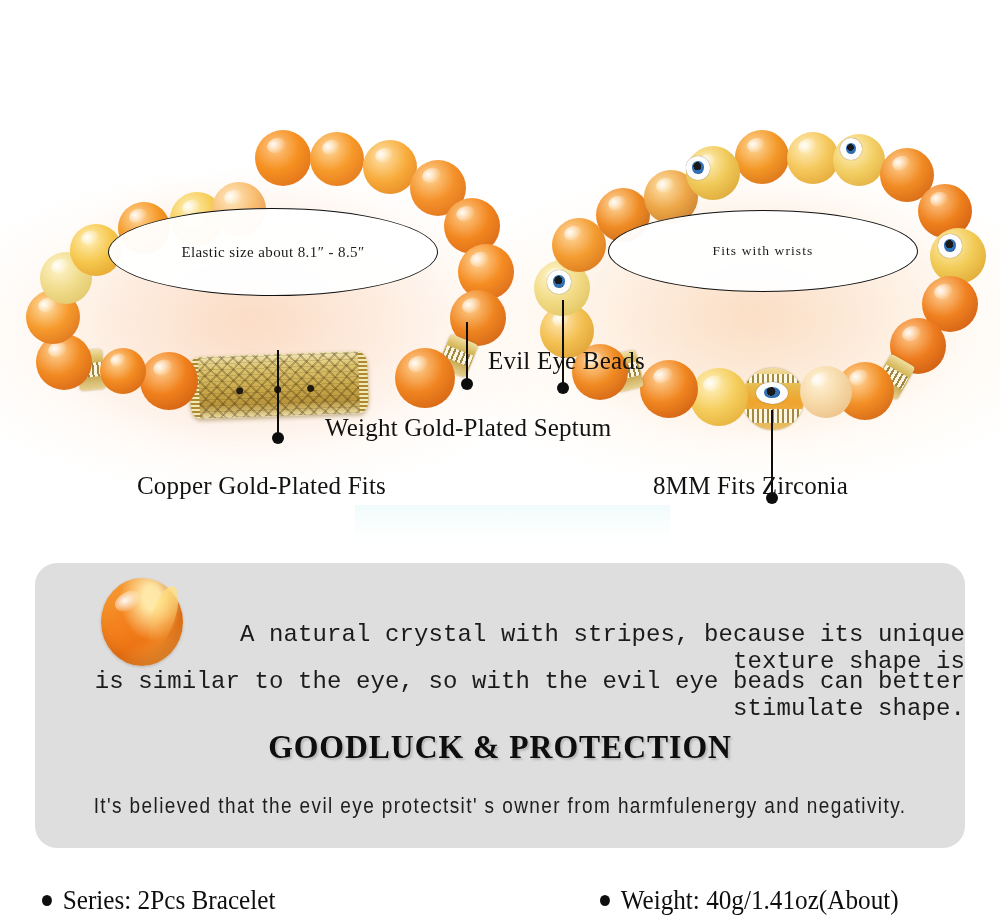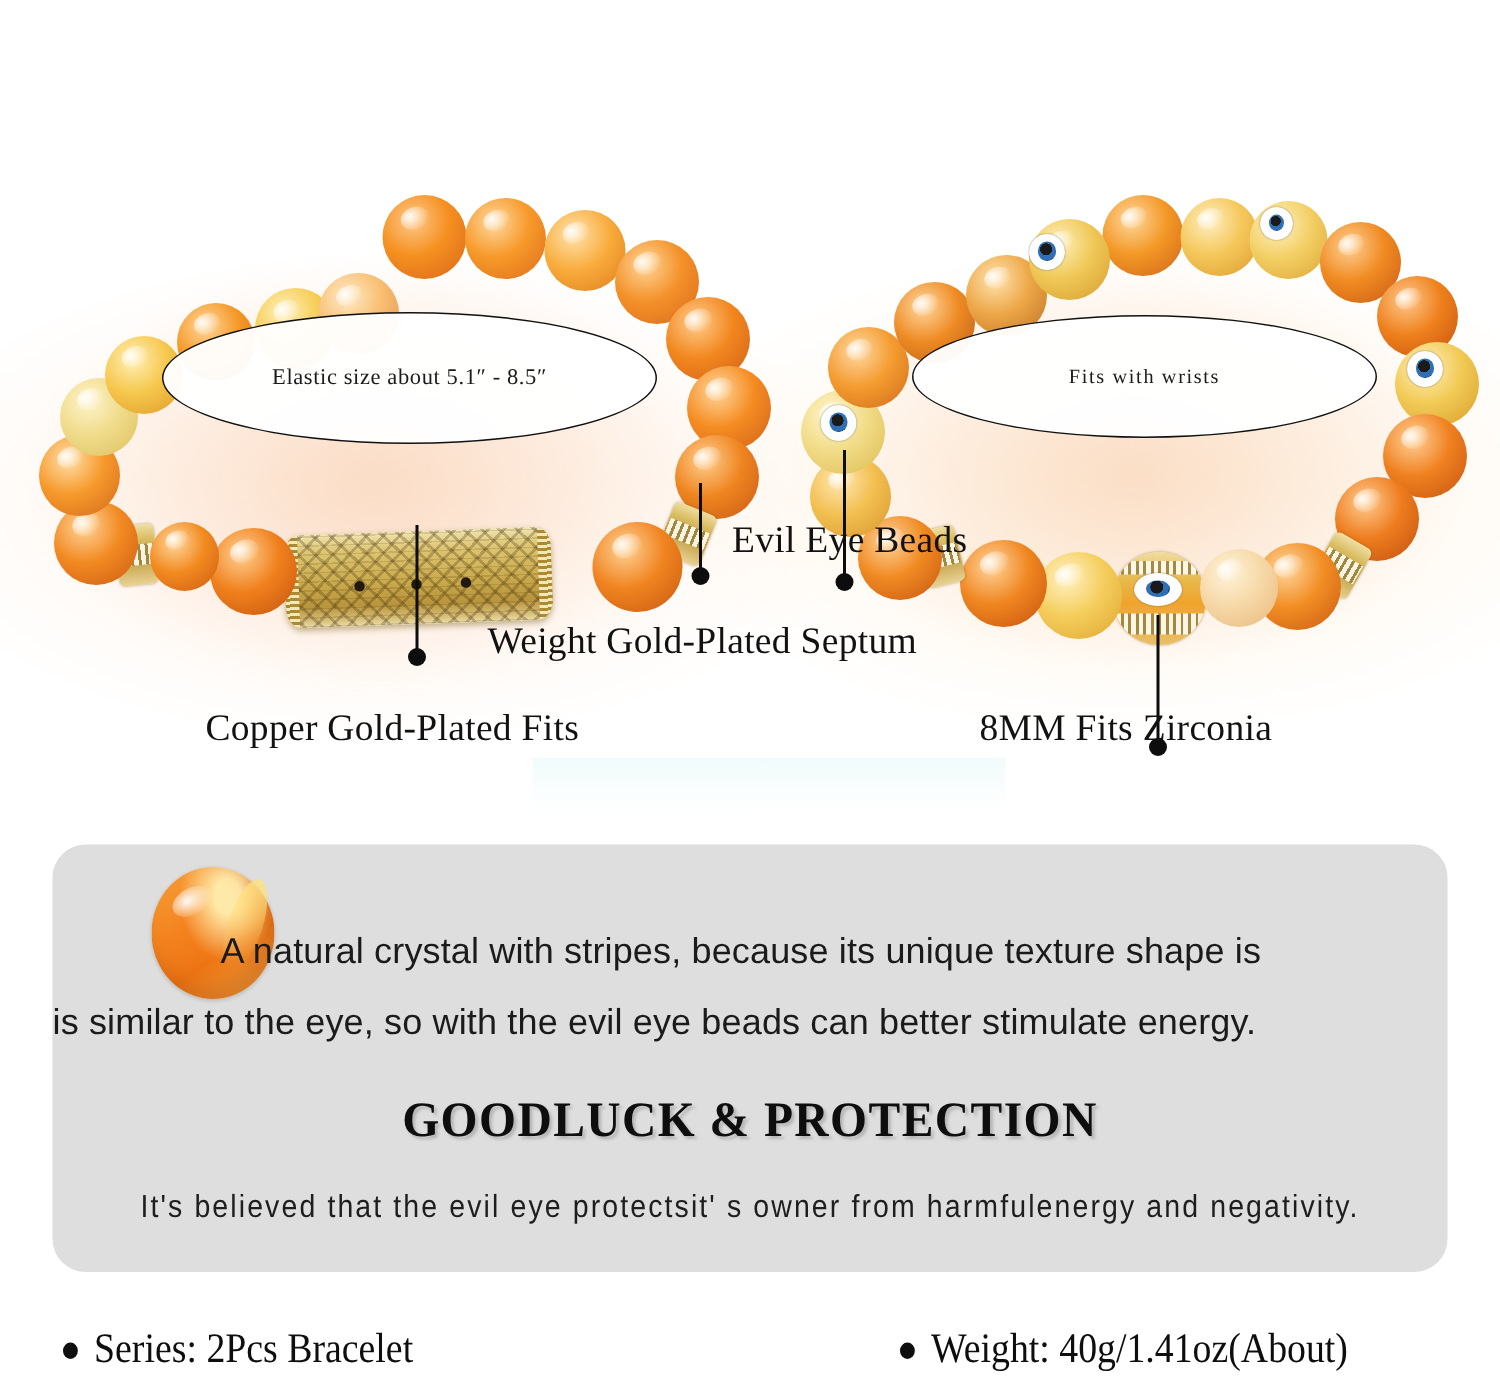--- a/index.html
+++ b/index.html
@@ -155,22 +155,22 @@
     content:""; position:absolute; left:16%; top:16%; width:34%; height:20%;
     border-radius:50%; transform:rotate(-28deg);
     background: radial-gradient(ellipse at 40% 40%, rgba(255,255,255,.95) 0%, rgba(255,255,255,0) 75%);
   }
   .info-bead::after{
     content:""; position:absolute; right:10%; top:8%; width:28%; height:72%;
     border-radius:50%; transform:rotate(18deg);
     background: linear-gradient(180deg, rgba(255,226,130,.85) 0%, rgba(255,200,90,.25) 60%, rgba(255,200,90,0) 100%);
   }
   .desc-line{
-    position:absolute; width:100%; text-align:left;
-    font-family:Liberation Sans, sans-serif;
+    position:absolute; width:100%; text-align:right;
+    font-family:Liberation Mono, monospace;
     font-size:24px; color:#1b1b1b; letter-spacing:.1px;
   }
   .desc-l1{ top:58px; padding-left:112px; }
   .desc-l2{ top:105px; }
   .headline{
     position:absolute; top:166px; width:100%; text-align:center;
     font-family:"Liberation Serif", serif;
     font-weight:bold; font-size:33px; letter-spacing:1px; color:#0e0e0e;
     transform:scaleX(0.96);
     text-shadow: 2px 2px 2px rgba(150,150,150,0.55);
@@ -233,21 +233,21 @@
       <div class="bead" style="left:100px;top:276px;width:46px;height:46px;background:radial-gradient(circle at 36% 30%,#ffd79c 0%,#f28a20 46%,#cc5c12 100%);"></div>
       <div class="bead" style="left:36px;top:262px;width:56px;height:56px;background:radial-gradient(circle at 36% 30%,#ffd59a 0%,#f28a22 46%,#cc5a12 100%);"></div>
       <div class="bead" style="left:26px;top:218px;width:54px;height:54px;background:radial-gradient(circle at 36% 30%,#ffe0aa 0%,#f69a2c 46%,#d4681a 100%);"></div>
       <div class="bead" style="left:40px;top:180px;width:52px;height:52px;background:radial-gradient(circle at 36% 30%,#fff4cc 0%,#f0dc8c 45%,#dcc05e 100%);"></div>
       <div class="bead" style="left:70px;top:152px;width:52px;height:52px;background:radial-gradient(circle at 36% 30%,#fff0b8 0%,#f6c84e 45%,#e09a26 100%);"></div>
       <div class="bead" style="left:118px;top:130px;width:52px;height:52px;background:radial-gradient(circle at 36% 30%,#ffd79c 0%,#f59826 46%,#d06a18 100%);"></div>
       <div class="bead" style="left:170px;top:120px;width:54px;height:54px;background:radial-gradient(circle at 36% 30%,#fff0bb 0%,#f6cc55 45%,#dea029 100%);"></div>
       <div class="bead" style="left:212px;top:110px;width:54px;height:54px;background:radial-gradient(circle at 36% 30%,#ffe9c4 0%,#f8bf72 45%,#e08a46 100%);"></div>
 
       <div class="ellipse" id="ellipse-elastic" style="left:108px;top:136px;width:330px;height:88px;">
-        <span>Elastic size about 5.1″  -  8.5″</span>
+        <span>Elastic size about 8.1″  -  8.5″</span>
       </div>
 
       <div class="leader" style="left:277px;top:278px;height:86px;"></div>
       <div class="leader-dot" style="left:272px;top:360px;"></div>
 
       <div class="leader" style="left:466px;top:250px;height:60px;"></div>
       <div class="leader-dot" style="left:461px;top:306px;"></div>
     </div>
 
     <div class="bracelet">
@@ -309,21 +309,21 @@
   <div class="callout-label" style="left:325px;top:414px;">Weight Gold-Plated Septum</div>
 
   <div class="callout-label" style="left:137px;top:472px;">Copper Gold-Plated Fits</div>
 
   <div class="callout-label" style="left:653px;top:472px;">8MM Fits Zirconia</div>
 
   <div class="info-panel">
     <div class="info-bead"></div>
 
     <div class="desc-line desc-l1">A natural crystal with stripes, because its unique texture shape is</div>
-    <div class="desc-line desc-l2">is similar to the eye, so with the evil eye beads can better stimulate energy.</div>
+    <div class="desc-line desc-l2">is similar to the eye, so with the evil eye beads can better stimulate shape.</div>
 
     <div class="headline">GOODLUCK &amp; PROTECTION</div>
 
     <div class="tagline">It's believed that the evil eye protectsit' s owner from harmfulenergy and negativity.</div>
   </div>
 
   <div class="spec" id="spec-series">
     <span class="dot"></span>
     <span>Series:  2Pcs Bracelet</span>
   </div>

